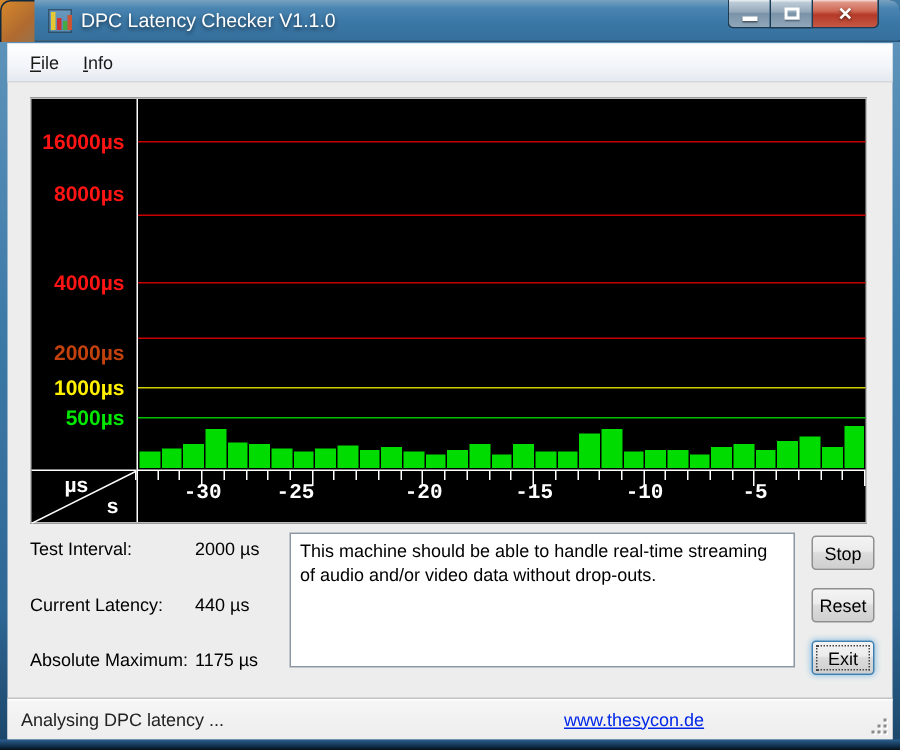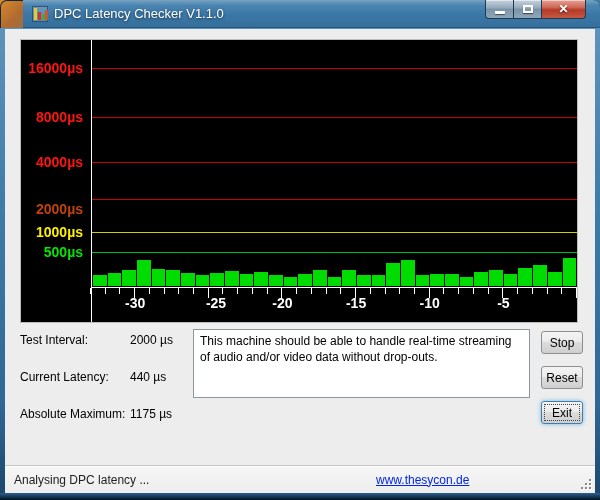--- a/index.html
+++ b/index.html
@@ -77,28 +77,28 @@
   .corner .us { position:absolute; left:22px; top:1px; color:#fff; font-weight:bold; font-size:14px; }
   .corner .s  { position:absolute; right:12px; bottom:3px; color:#fff; font-weight:bold; font-size:14px; }
   .plot { position:relative; flex:1; height:100%; border-left:1px solid #fff; }
   .gridline { position:absolute; left:0; right:0; height:1px; }
   .baseline { position:absolute; left:0; right:0; top:247px; height:1px; background:#fff; }
   .bars { position:absolute; left:1px; right:1px; bottom:36px; height:247px;
     display:flex; align-items:flex-end; gap:1px; }
   .bar { flex:1 1 0; background:#00dc00; }
   .tick { position:absolute; top:248px; width:1px; background:#fff; }
   .xlab { position:absolute; top:255px; transform:translateX(50%);
-    color:#fff; font-weight:bold; font-size:14px; }
+    color:#fff; font-weight:bold; font-size:14px;font-family:Liberation Mono, monospace; }
   
   .info { position:relative; flex:1; }
   .stats { position:absolute; left:15px; top:10px; width:165px; font-size:12px; color:#000; }
   .stat-row { display:flex; margin-bottom:23px; }
   .stat-label { width:110px; }
   .stat-value { white-space:nowrap; }
-  .desc-box { position:absolute; left:188px; top:6px; width:337px; height:69px;
+  .desc-box { position:absolute; left:188px; top:6px; width:337px; height:90px;
     background:#fff; border:1px solid #8c96a0; padding:3px 6px;
     font-size:12px; color:#000; line-height:1.35; }
   .btn-col { position:absolute; right:12px; top:8px; width:42px; }
   .btn {
     width:42px; height:23px; margin-bottom:12px;
     font-family:"Liberation Sans", sans-serif; font-size:12px; color:#000;
     border:1px solid #8e8f8f; border-radius:3px;
     background:linear-gradient(#f4f4f4,#ebebeb 45%,#dcdcdc 50%,#cfcfcf);
     display:flex; align-items:center; justify-content:center; cursor:default;
   }
@@ -138,26 +138,37 @@
       </div>
       <div class="win-btn close">
         <span class="glyph-close">✕</span>
       </div>
     </div>
   </div>
 
   <div class="frame">
     <div class="client">
 
+      <div class="menubar">
+        <span class="menu-item">File</span>
+        <span class="menu-item">Info</span>
+      </div>
 
       <div class="chart-wrap">
         <div class="chart">
           <div class="ycol">
+            <div class="corner">
+              <svg viewBox="0 0 70 35">
+                <line x1="0" y1="35" x2="70" y2="0" stroke="#ffffff" stroke-width="1"></line>
+              </svg>
+              <span class="us">µs</span>
+              <span class="s">s</span>
+            </div>
           <div class="ylab" style="top: 28px; color: rgb(255, 20, 20);">16000µs</div>
-              <div class="ylab" style="top: 77px; color: rgb(255, 20, 20);">8000µs</div>
+              <div class="ylab" style="top: 63px; color: rgb(255, 20, 20);">8000µs</div>
               <div class="ylab" style="top: 122px; color: rgb(255, 20, 20);">4000µs</div>
               <div class="ylab" style="top: 169px; color: #c2410c;">2000µs</div>
               <div class="ylab" style="top: 192px; color: rgb(255, 240, 0);">1000µs</div>
               <div class="ylab" style="top: 212px; color: rgb(0, 232, 0);">500µs</div>
             </div>
           <div class="plot">
             <div class="baseline"></div>
             <div class="bars">
                 <div class="bar" style="height: 11px; background: rgb(0, 220, 0);"></div>
                 <div class="bar" style="height: 13px; background: rgb(0, 220, 0);"></div>
@@ -202,21 +213,21 @@
               <div class="tick" style="right: 486.09px; height: 6px;"></div>
               <div class="tick" style="right: 471.36px; height: 6px;"></div>
               <div class="tick" style="right: 456.63px; height: 6px;"></div>
               <div class="tick" style="right: 441.9px; height: 10px;"></div>
               <div class="xlab" style="right: 441.9px;">-30</div>
               <div class="tick" style="right: 427.17px; height: 6px;"></div>
               <div class="tick" style="right: 412.44px; height: 6px;"></div>
               <div class="tick" style="right: 397.71px; height: 6px;"></div>
               <div class="tick" style="right: 382.98px; height: 6px;"></div>
               <div class="tick" style="right: 368.25px; height: 10px;"></div>
-              <div class="xlab" style="right: 361px;">-25</div>
+              <div class="xlab" style="right: 380px;">-25</div>
               <div class="tick" style="right: 353.52px; height: 6px;"></div>
               <div class="tick" style="right: 338.79px; height: 6px;"></div>
               <div class="tick" style="right: 324.06px; height: 6px;"></div>
               <div class="tick" style="right: 309.33px; height: 6px;"></div>
               <div class="tick" style="right: 294.6px; height: 10px;"></div>
               <div class="xlab" style="right: 294.6px;">-20</div>
               <div class="tick" style="right: 279.87px; height: 6px;"></div>
               <div class="tick" style="right: 265.14px; height: 6px;"></div>
               <div class="tick" style="right: 250.41px; height: 6px;"></div>
               <div class="tick" style="right: 235.68px; height: 6px;"></div>

